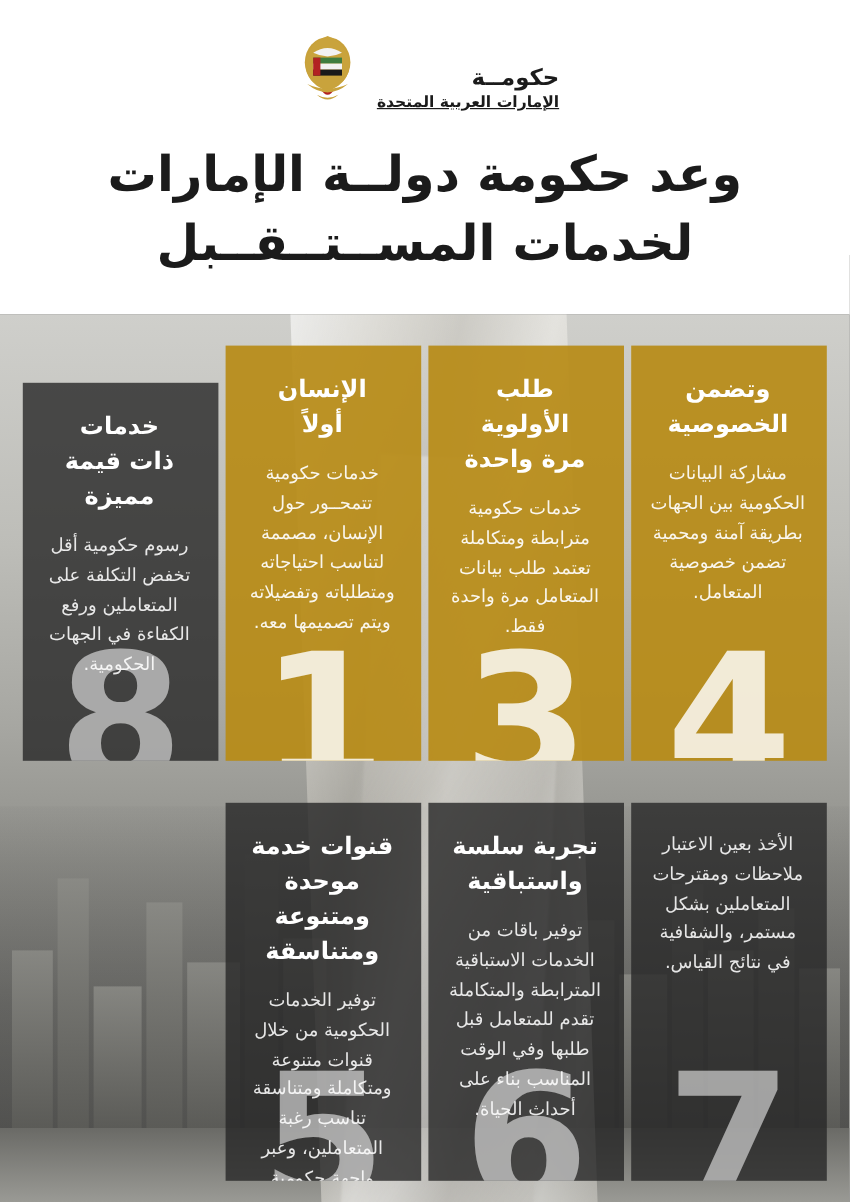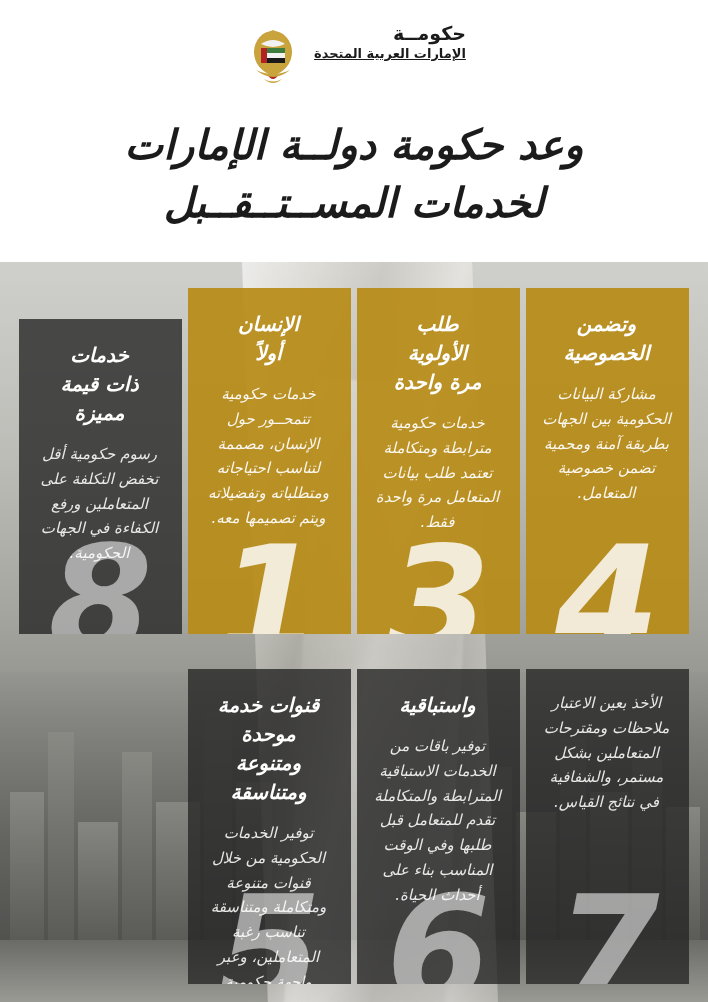--- a/index.html
+++ b/index.html
@@ -17,21 +17,21 @@
 
   
   .header {
     height: 262px;
     background: #ffffff;
     position: relative;
   }
   .emblem-row {
     display: flex;
     flex-direction: row-reverse;
-    align-items: flex-start;
+    align-items: flex-end;
     justify-content: center;
     gap: 10px;
     padding-top: 22px;
   }
   .emblem {
     width: 62px;
     height: 72px;
     position: relative;
   }
   .gov-text {
@@ -55,21 +55,20 @@
     text-align: center;
     margin-top: 22px;
     padding: 0 40px;
   }
   .title-line {
     font-size: 41px;
     font-weight: bold;
     color: #1b1b1b;
     line-height: 1.42;
     letter-spacing: 0.5px;
-    font-style: italic;
   }
 
   
   .poster {
     position: relative;
     width: 708px;
     height: 740px;
     overflow: hidden;
     background: #8a8a86;
   }
@@ -136,21 +135,20 @@
     padding: 24px 16px 16px 16px;
     box-sizing: border-box;
   }
   .cell {
     position: relative;
     margin: 2px 3px;
     padding: 22px 14px 8px 12px;
     box-sizing: border-box;
     overflow: hidden;
     text-align: center;
-    font-style: italic;
   }
   .cell.gold {
     background: rgba(183,139,22,0.92);
   }
   .cell.dark {
     background: rgba(39,39,39,0.80);
     margin-top: 33px;
   }
   .cell .c-title {
     color: #ffffff;
@@ -276,20 +274,21 @@
       <div class="c-num">8</div>
     </div>
 
     <div class="cell dark">
       <p class="c-desc">الأخذ بعين الاعتبار ملاحظات ومقترحات المتعاملين بشكل مستمر، والشفافية في نتائج القياس.</p>
       <div class="c-num">7</div>
     </div>
 
     <div class="cell dark">
       <div class="c-title">
+        <div>تجربة سلسة</div>
         <div>واستباقية</div>
       </div>
       <p class="c-desc">توفير باقات من الخدمات الاستباقية المترابطة والمتكاملة تقدم للمتعامل قبل طلبها وفي الوقت المناسب بناء على أحداث الحياة.</p>
       <div class="c-num">6</div>
     </div>
 
     <div class="cell dark">
       <div class="c-title">
         <div>قنوات خدمة</div>
         <div>موحدة</div>

